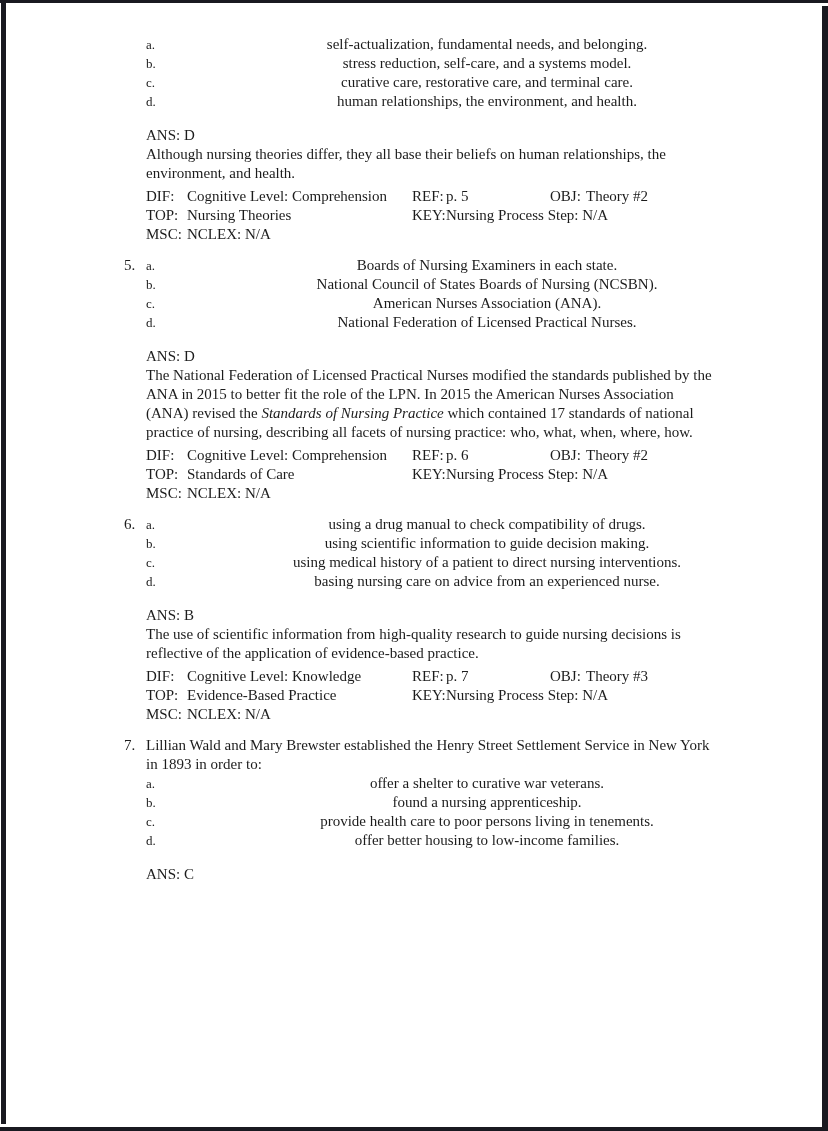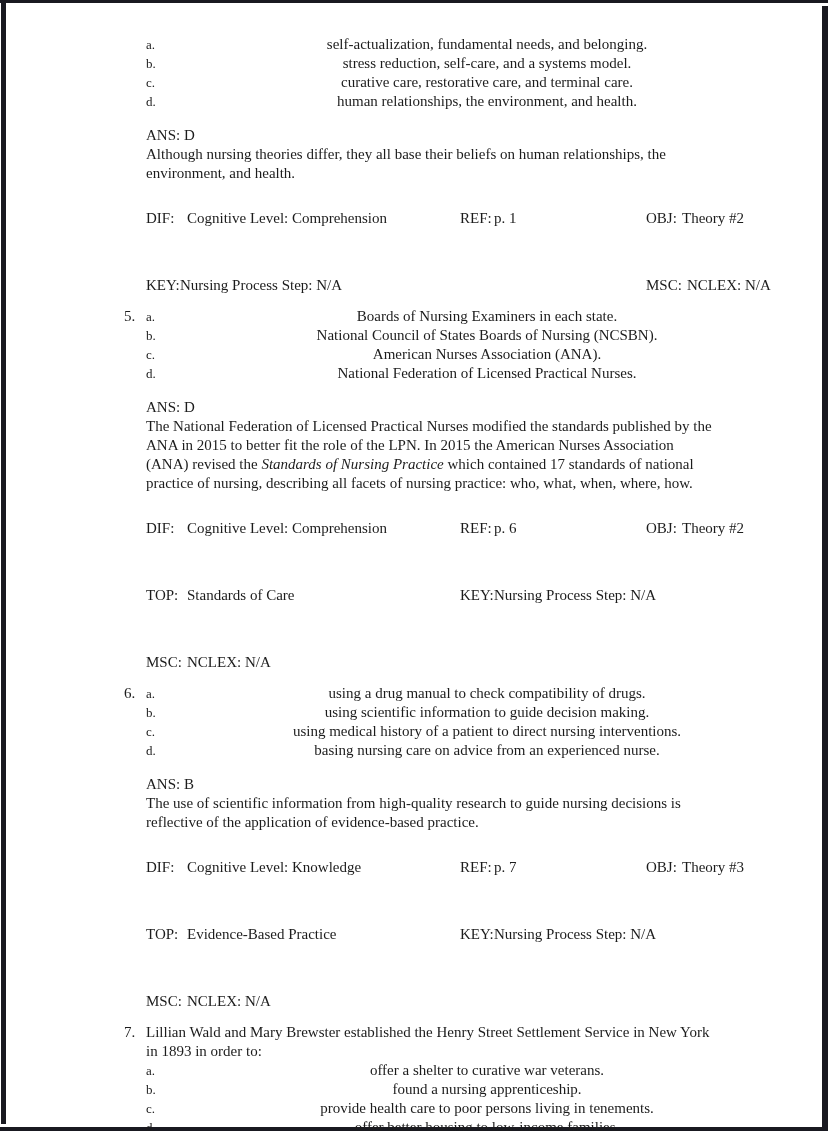--- a/index.html
+++ b/index.html
@@ -29,25 +29,24 @@
   .qnum { flex: none; width: 22px; }
   .qbody { flex: 1 1 auto; min-width: 0; }
   .stem { white-space: pre-line; }
   .opt { display: flex; align-items: baseline; }
   .olet { flex: none; width: 28px; font-size: 13px; }
   .otext { flex: 1 1 auto; text-align: center; }
   .ans { margin-top: 15px; }
   .fb { white-space: pre-line; }
   .it { font-style: italic; }
   .meta {
-    margin-top: 26px;
+    margin-top: 4px;
     display: grid;
     grid-template-columns: 266px 138px 1fr;
     white-space: nowrap;
-    gap: 48px;
   }
   .mc { overflow: visible; }
   .ml  { display: inline-block; width: 41px; }
   .ml.m2 { width: 34px; }
   .ml.m3 { width: 36px; }
 </style>
 </head>
 <body>
 
 <div>
@@ -78,22 +77,23 @@
             <span class="olet">d.</span>
             <span class="otext">human relationships, the environment, and health.</span>
           </div>
           <div class="ans">
             <span>ANS:</span> <span>D</span>
           </div>
           <div class="fb"><span>Although nursing theories differ, they all base their beliefs on human relationships, the
 environment, and health.</span><span class="it"></span><span></span></div>
           <div class="meta">
             <div class="mc"><span class="ml">DIF:</span><span>Cognitive Level: Comprehension</span></div>
-            <div class="mc"><span class="ml m2">REF:</span><span>p. 1</span></div>
+            <div class="mc"><span class="ml m2">REF:</span><span>p. 5</span></div>
             <div class="mc"><span class="ml m3">OBJ:</span><span>Theory #2</span></div>
+            <div class="mc"><span class="ml">TOP:</span><span>Nursing Theories</span></div>
             <div class="mc"><span class="ml m2">KEY:</span><span>Nursing Process Step: N/A</span></div>
             <div class="mc"></div>
             <div class="mc"><span class="ml">MSC:</span><span>NCLEX: N/A</span></div>
           </div>
         </div>
       </div>
     </section>
 
     <section class="question">
       <div class="qrow">

